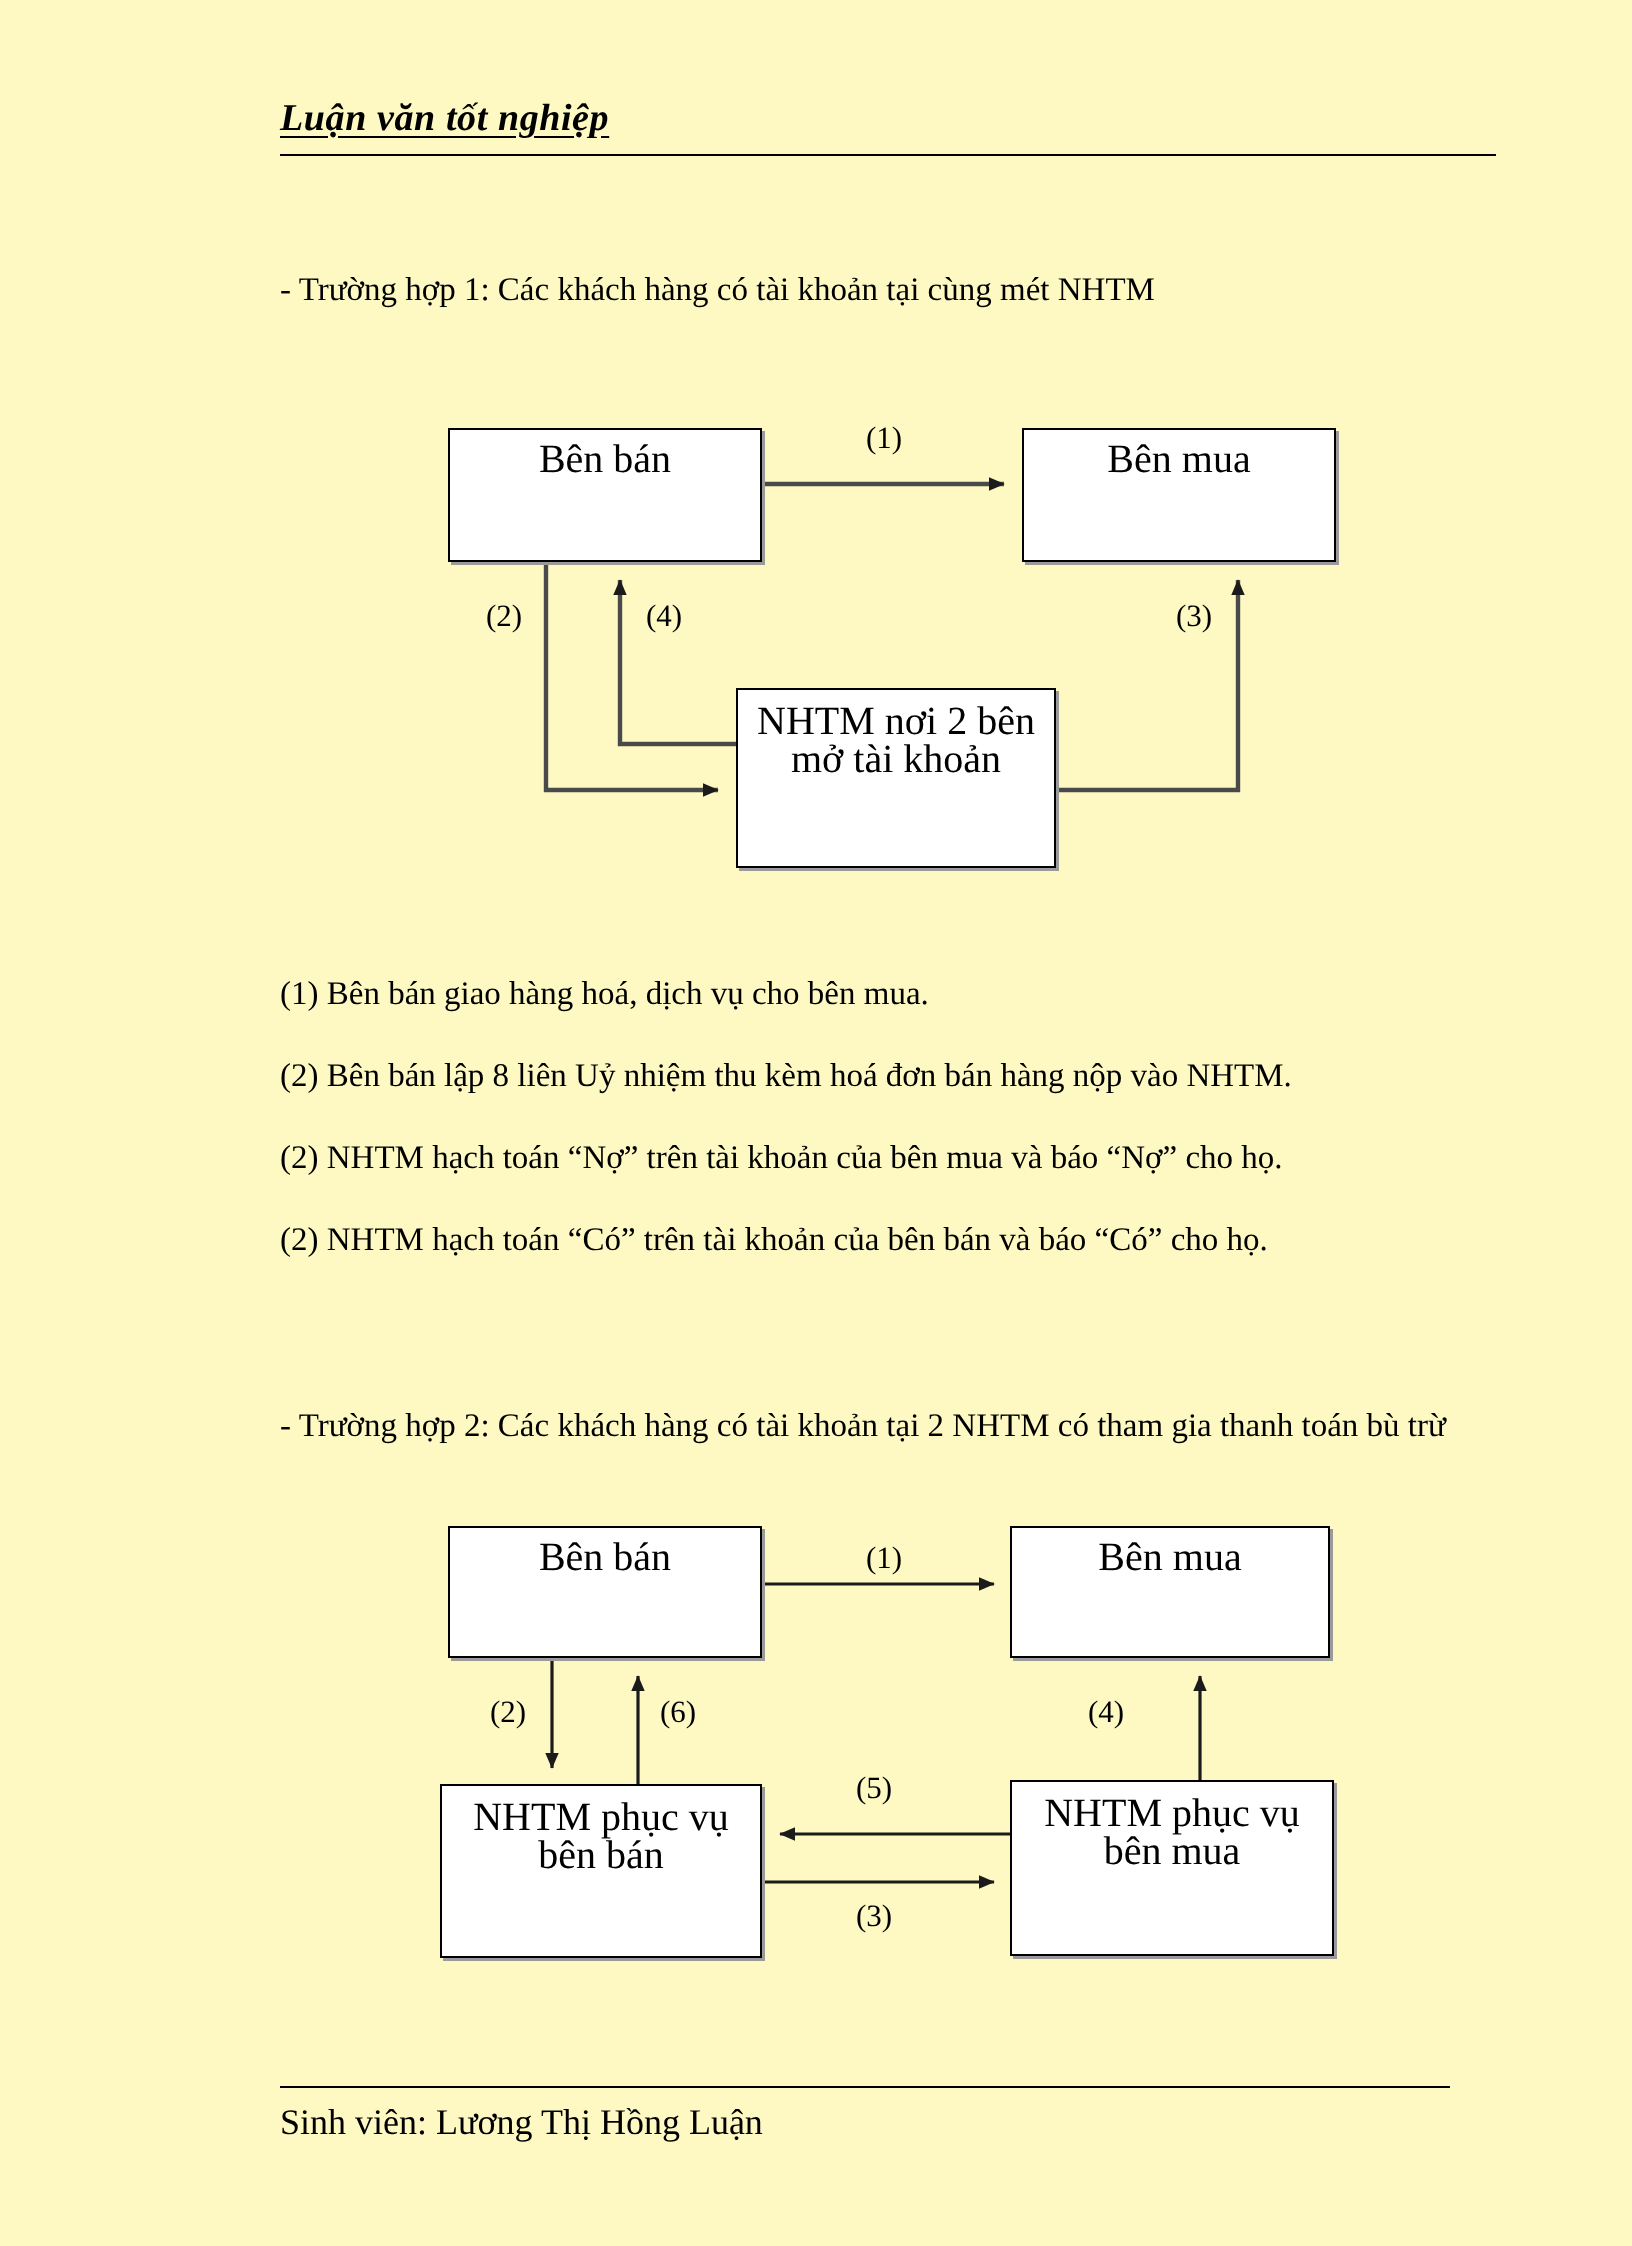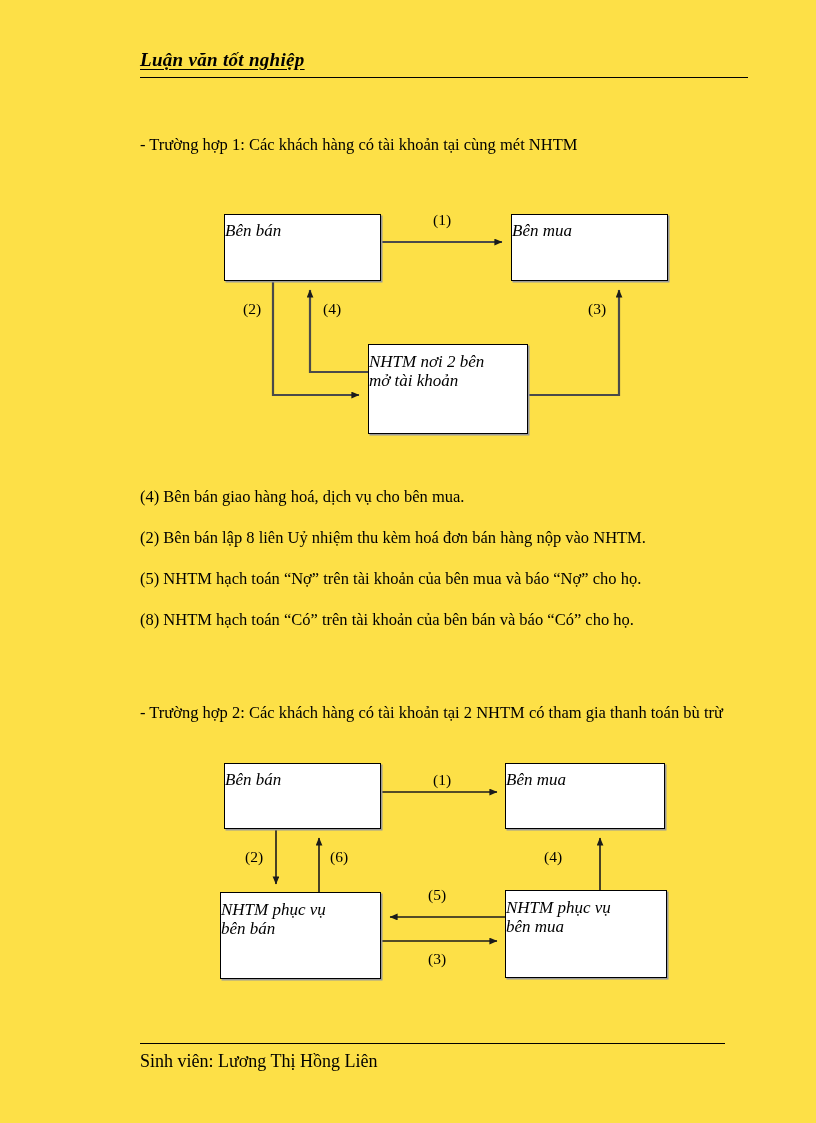--- a/index.html
+++ b/index.html
@@ -13,21 +13,21 @@
     position: relative;
     font-family: "Liberation Serif", "DejaVu Serif", serif;
     color: #000000;
     overflow: hidden;
   }
   .page {
     position: absolute;
     left: 0; top: 0;
     width: 816px;
     height: 1123px;
-    background: #fde047;
+    background: #fef9c3;
   }
 
   
   .header {
     position: absolute;
     left: 140px;
     top: 48px;
     width: 608px;
   }
   .header-title {
@@ -113,24 +113,24 @@
     position: absolute;
     border: 1.3px solid #000;
     background: #ffffff;
     box-sizing: border-box;
     box-shadow: 1.5px 1.5px 0 0 #9a9a9a;
   }
   .box-label {
     position: absolute;
     left: 0;
     right: 0;
-    font-size: 17px;
+    text-align: center;
+    font-size: 20px;
     line-height: 19px;
     white-space: pre-line;
-    font-style: italic;
   }
   .box-label.one-line { top: 6px; }
   .box-label.two-line { top: 7px; }
 
   .edge-label {
     position: absolute;
     font-size: 15.5px;
     line-height: 18px;
     white-space: nowrap;
   }
@@ -178,24 +178,24 @@
 mở tài khoản</div>
     </div>
 
     <div class="edge-label" style="left:433px; top:211px;">(1)</div>
     <div class="edge-label" style="left:243px; top:300px;">(2)</div>
     <div class="edge-label" style="left:588px; top:300px;">(3)</div>
     <div class="edge-label" style="left:323px; top:300px;">(4)</div>
   </div>
 
   <div class="list">
-    <div class="list-item">(4) Bên bán giao hàng hoá, dịch vụ cho bên mua.</div>
+    <div class="list-item">(1) Bên bán giao hàng hoá, dịch vụ cho bên mua.</div>
     <div class="list-item">(2) Bên bán lập 8 liên Uỷ nhiệm thu kèm hoá đơn bán hàng nộp vào NHTM.</div>
-    <div class="list-item">(5) NHTM hạch toán “Nợ” trên tài khoản của bên mua và báo “Nợ” cho họ.</div>
-    <div class="list-item">(8) NHTM hạch toán “Có” trên tài khoản của bên bán và báo “Có” cho họ.</div>
+    <div class="list-item">(2) NHTM hạch toán “Nợ” trên tài khoản của bên mua và báo “Nợ” cho họ.</div>
+    <div class="list-item">(2) NHTM hạch toán “Có” trên tài khoản của bên bán và báo “Có” cho họ.</div>
   </div>
 
   <div class="para justify p-case2"> - Trường hợp 2: Các khách hàng có tài khoản tại 2 NHTM có tham gia thanh toán bù trừ</div>
 
   <div class="diagram" id="diagram-2" style="left:0;top:0;width:816px;height:1123px;">
 
     <svg class="dg-svg" width="816" height="1123" viewBox="0 0 816 1123" style="position:absolute;left:0;top:0;">
       <defs>
         <marker id="arrow-d2" markerWidth="9" markerHeight="9" refX="7.6" refY="3.4" orient="auto" markerUnits="userSpaceOnUse">
           <path d="M0,0 L8,3.4 L0,6.8 z" fill="#1b1b1b"></path>
@@ -235,15 +235,15 @@
 
     <div class="edge-label" style="left:433px; top:771px;">(1)</div>
     <div class="edge-label" style="left:245px; top:848px;">(2)</div>
     <div class="edge-label" style="left:428px; top:950px;">(3)</div>
     <div class="edge-label" style="left:544px; top:848px;">(4)</div>
     <div class="edge-label" style="left:428px; top:886px;">(5)</div>
     <div class="edge-label" style="left:330px; top:848px;">(6)</div>
   </div>
 
   <div class="footer-rule"></div>
-  <div class="footer-text">Sinh viên: Lương Thị Hồng Liên</div>
+  <div class="footer-text">Sinh viên: Lương Thị Hồng Luận</div>
 
 </div>
 
 </body></html>

